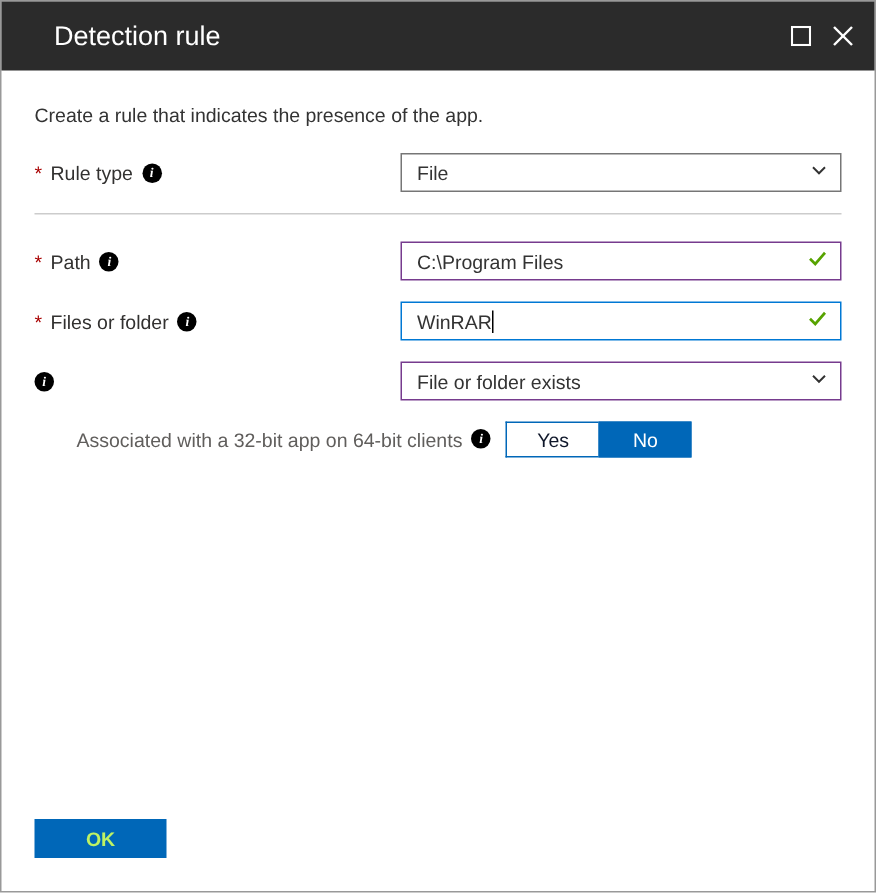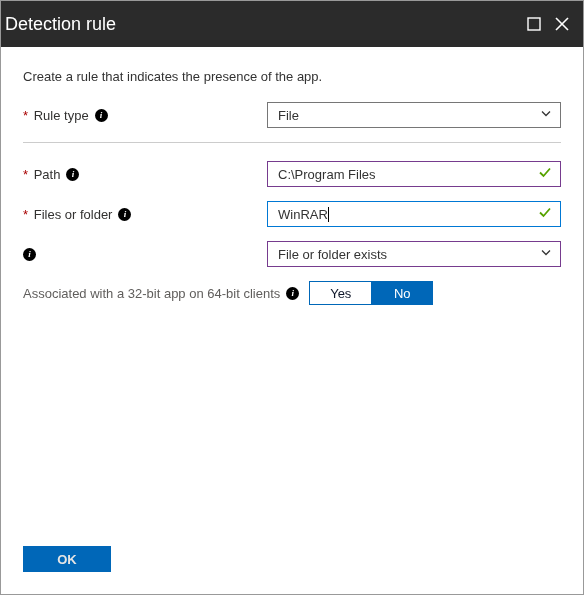--- a/index.html
+++ b/index.html
@@ -17,21 +17,21 @@
     flex-direction: column;
     position: relative;
   }
   .header {
     background: #2b2b2b;
     color: #fff;
     height: 46px;
     display: flex;
     align-items: center;
     justify-content: space-between;
-    padding: 0 14px 0 4px;
+    padding: 0 14px 0 35px;
   }
   .header-title {
     font-size: 18px;
     font-weight: 400;
   }
   .header-icons {
     display: flex;
     gap: 14px;
     align-items: center;
   }
@@ -133,22 +133,23 @@
   .toggle-row {
     display: flex;
     align-items: center;
     gap: 8px;
     margin-top: 4px;
   }
   .toggle-label {
     font-size: 13px;
     color: #605e5c;
     display: flex;
-    align-items: center;
+    align-items: flex-start;
     gap: 6px;
+    margin-left: 28px;
   }
   .toggle-group {
     display: flex;
     margin-left: 2px;
   }
   .toggle-btn {
     width: 62px;
     height: 24px;
     display: flex;
     align-items: center;
@@ -166,21 +167,21 @@
     background: #0067b8;
     color: #fff;
   }
   .footer {
     padding: 0 22px 22px 22px;
   }
   .ok-btn {
     width: 88px;
     height: 26px;
     background: #0067b8;
-    color: #e5e5e5;
+    color: #bef264;
     border: none;
     font-size: 13px;
     font-weight: 600;
     display: flex;
     align-items: center;
     justify-content: center;
     cursor: pointer;
   }
 </style>
 </head>

